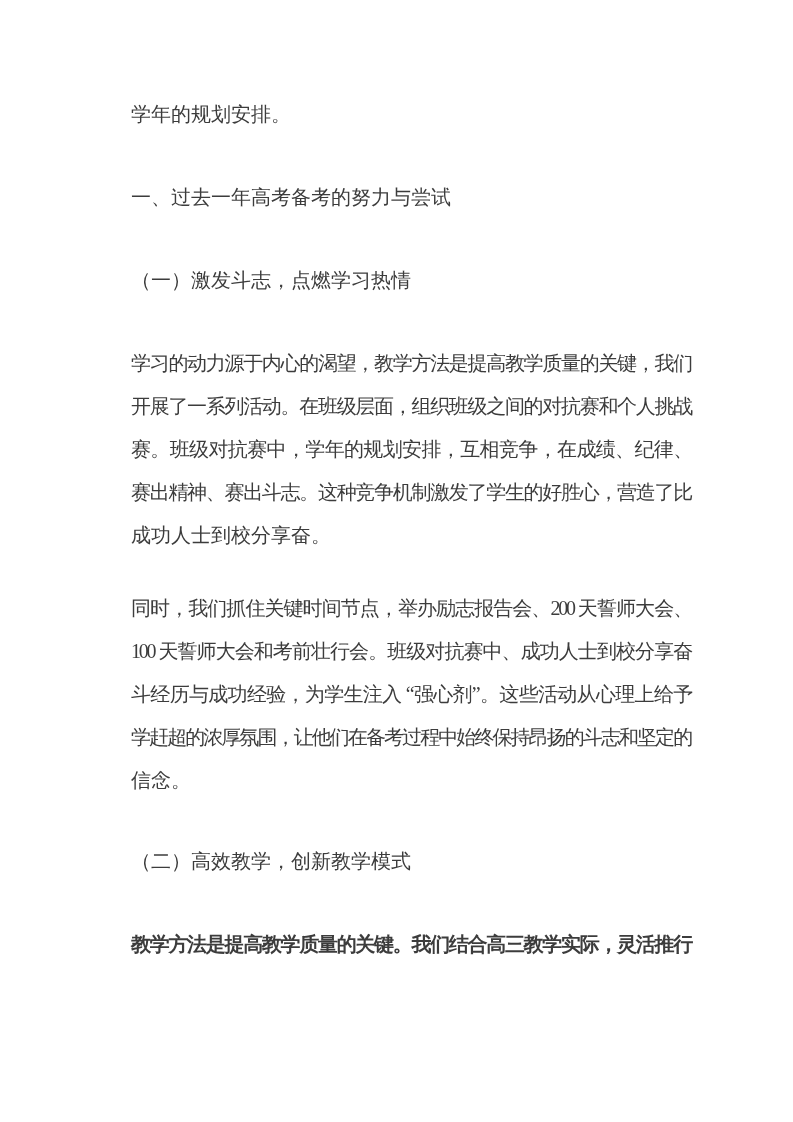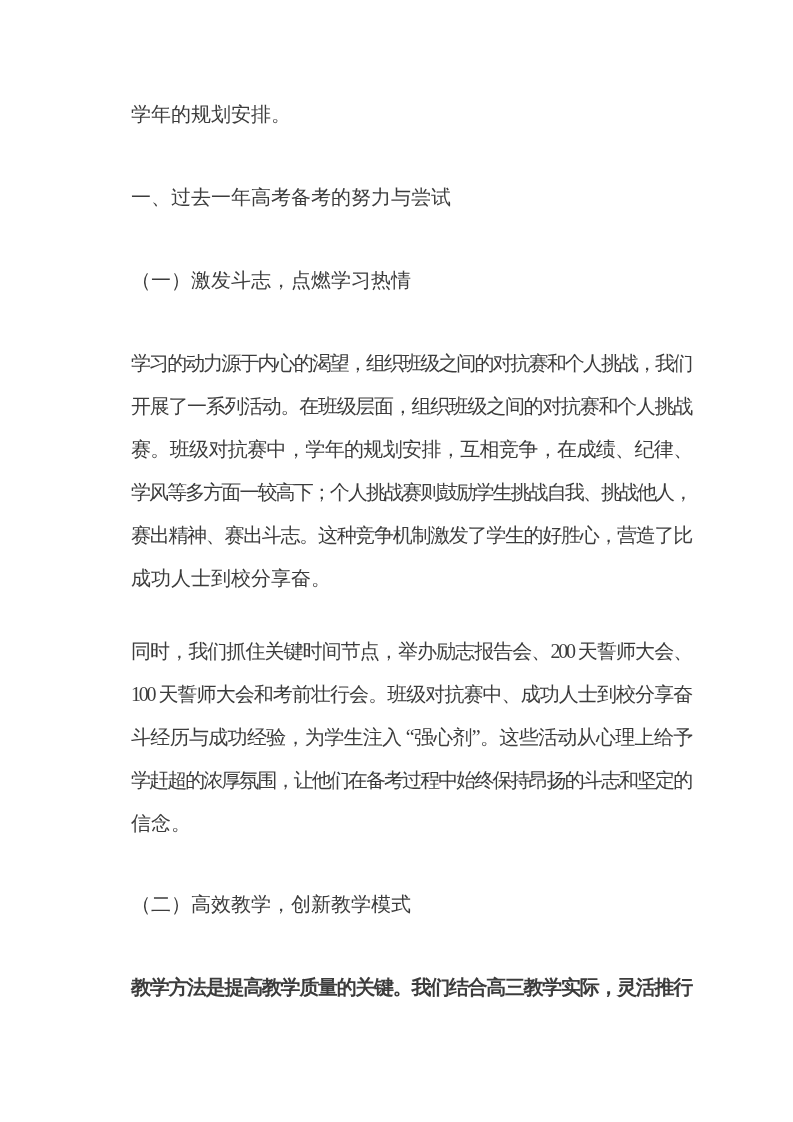--- a/index.html
+++ b/index.html
@@ -53,24 +53,23 @@
 
     <div class="block">
       <div class="line">一、过去一年高考备考的努力与尝试</div>
     </div>
 
     <div class="block">
       <div class="line">（一）激发斗志，点燃学习热情</div>
     </div>
 
     <div class="block gap-sm">
-      <div class="line just">学习的动力源于内心的渴望，组织班级之间的对抗赛和个人挑战，我们</div>
+      <div class="line just">学习的动力源于内心的渴望，教学方法是提高教学质量的关键，我们</div>
       <div class="line just">开展了一系列活动。在班级层面，组织班级之间的对抗赛和个人挑战</div>
       <div class="line just">赛。班级对抗赛中，学年的规划安排，互相竞争，在成绩、纪律、</div>
-      <div class="line just">学风等多方面一较高下；个人挑战赛则鼓励学生挑战自我、挑战他人，</div>
       <div class="line just">赛出精神、赛出斗志。这种竞争机制激发了学生的好胜心，营造了比</div>
       <div class="line">成功人士到校分享奋。</div>
     </div>
 
     <div class="block gap-md">
       <div class="line just">同时，我们抓住关键时间节点，举办励志报告会、200 天誓师大会、</div>
       <div class="line just">100 天誓师大会和考前壮行会。班级对抗赛中、成功人士到校分享奋</div>
       <div class="line just">斗经历与成功经验，为学生注入 “强心剂”。这些活动从心理上给予</div>
       <div class="line just">学赶超的浓厚氛围，让他们在备考过程中始终保持昂扬的斗志和坚定的</div>
       <div class="line">信念。</div>

